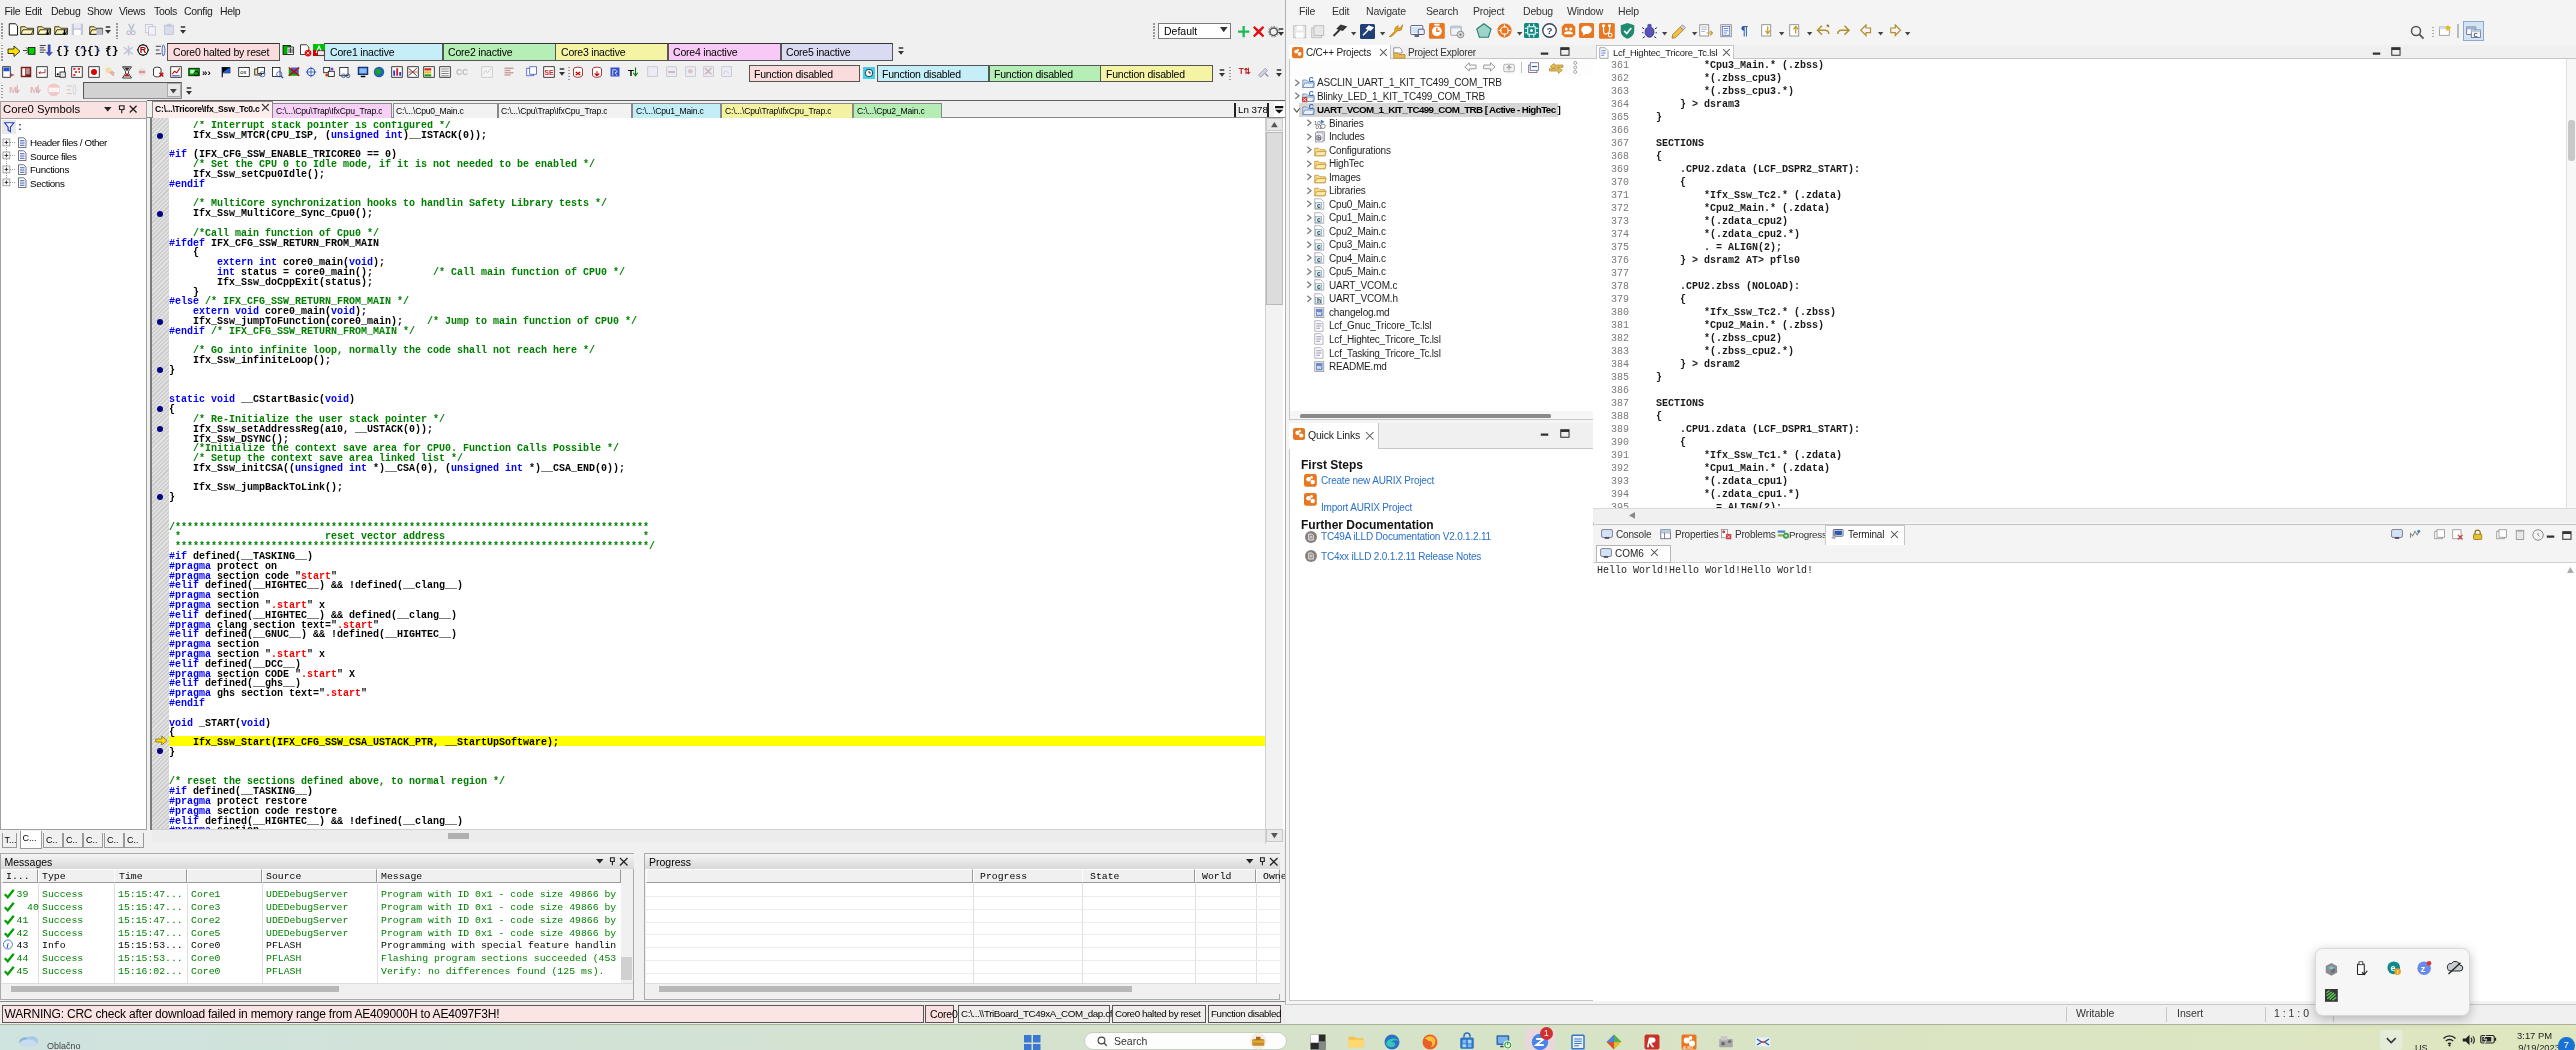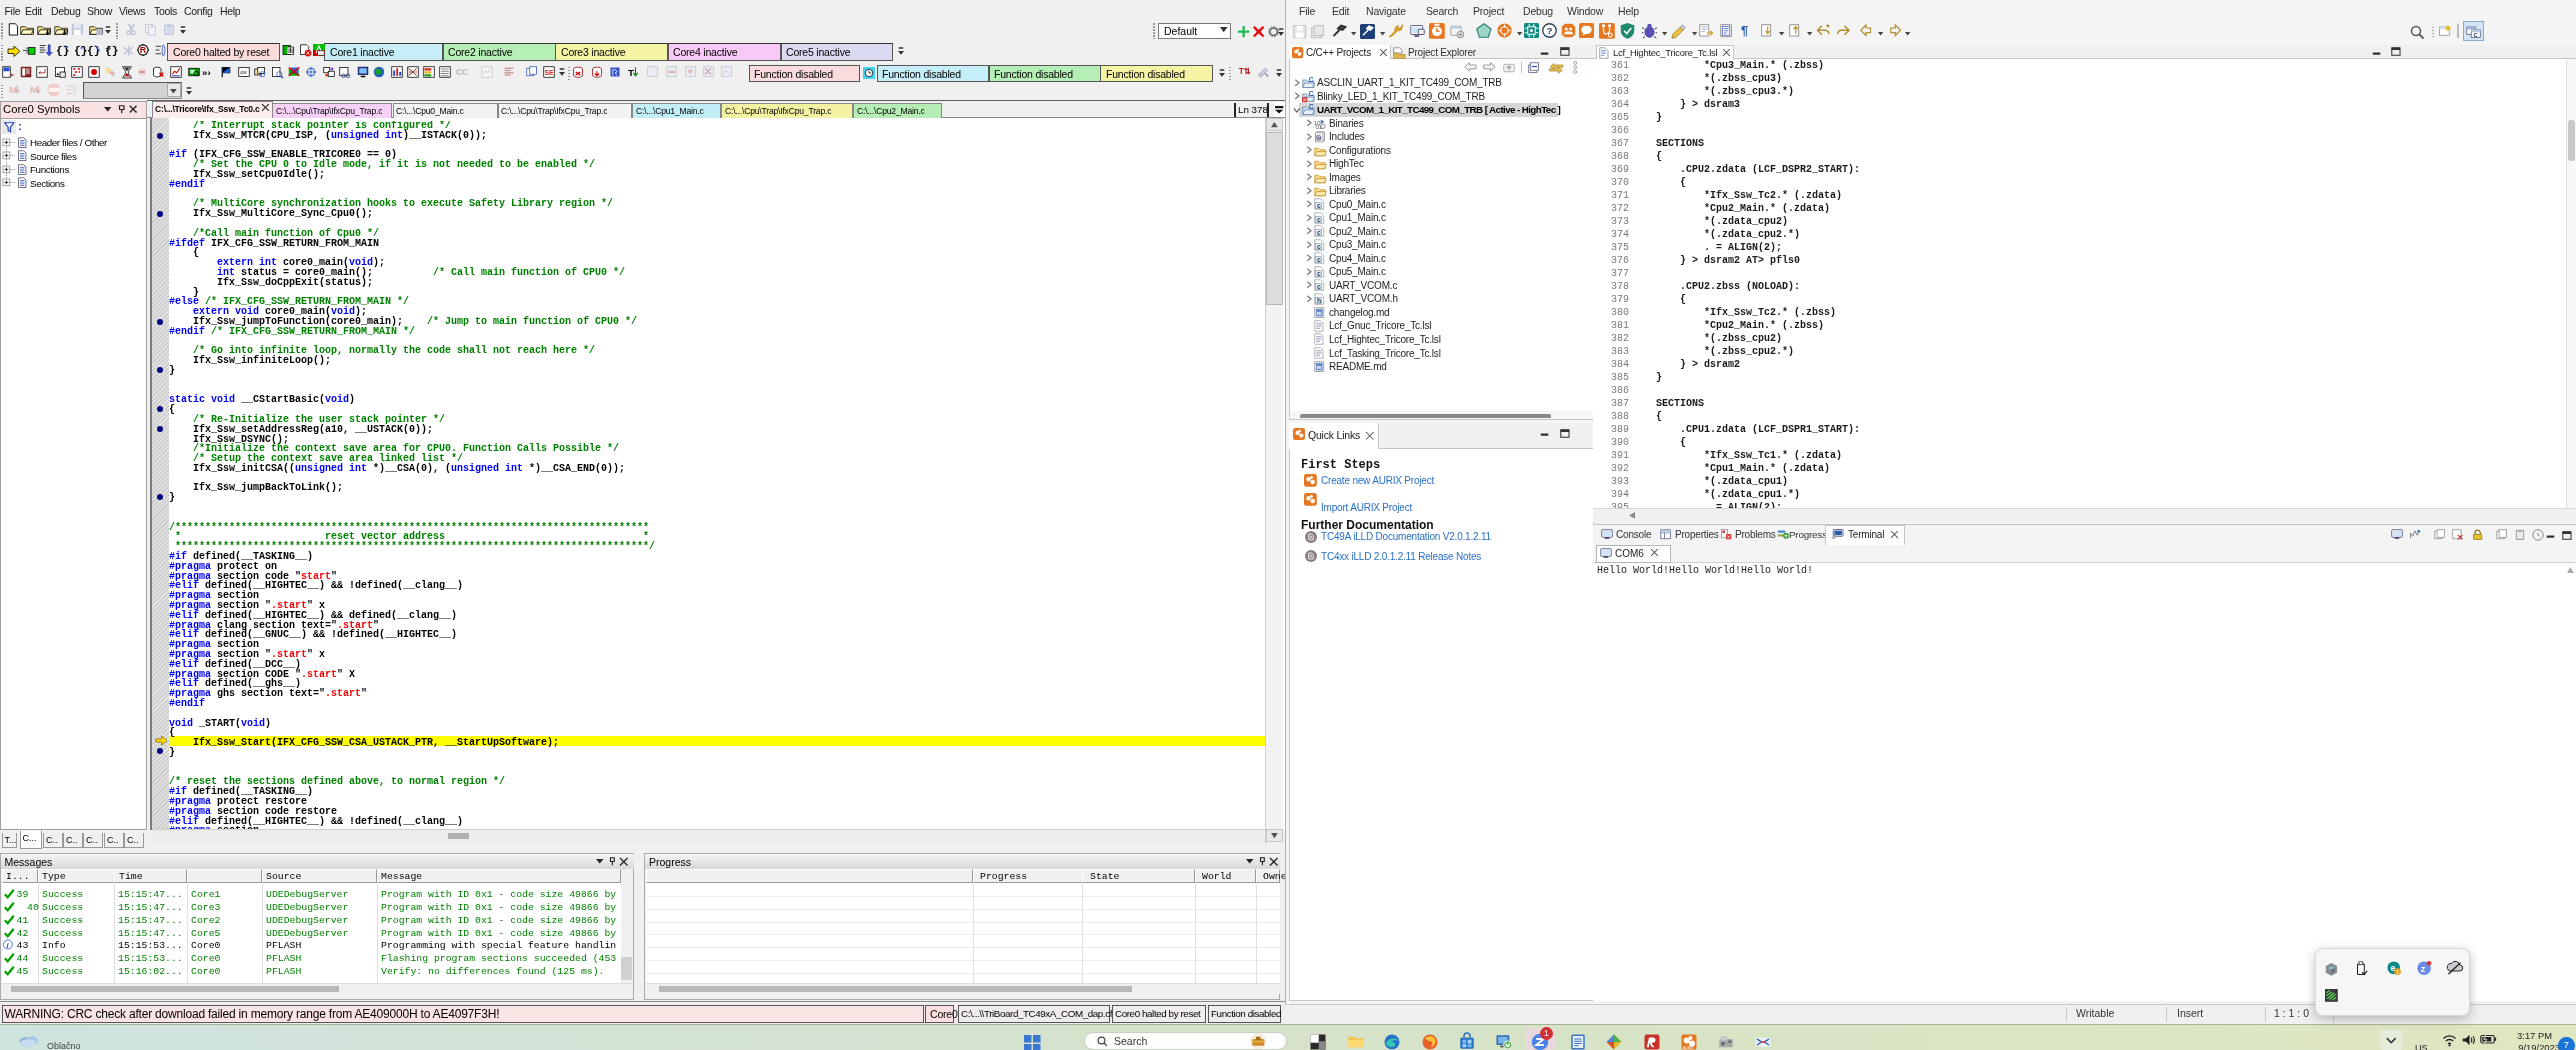--- a/index.html
+++ b/index.html
@@ -493,21 +493,21 @@
 <div style="left:169px;top:736px;width:1097px;height:10.2px;background:#ffff00;"></div>
 <div style="left:169px;top:121px;width:1097px;height:709px;overflow:hidden;">
     <pre style="position:static;font-size:10px;line-height:9.8px;font-weight:bold;">    <span class="g">/* Interrupt stack pointer is configured */</span>
     Ifx_Ssw_MTCR(CPU_ISP, (<span class="b">unsigned int</span>)__ISTACK(0));
 
 <span class="b">#if</span> (IFX_CFG_SSW_ENABLE_TRICORE0 == 0)
     <span class="g">/* Set the CPU 0 to Idle mode, if it is not needed to be enabled */</span>
     Ifx_Ssw_setCpu0Idle();
 <span class="b">#endif</span>
 
-    <span class="g">/* MultiCore synchronization hooks to execute Safety Library region */</span>
+    <span class="g">/* MultiCore synchronization hooks to handlin Safety Library tests */</span>
     Ifx_Ssw_MultiCore_Sync_Cpu0();
 
     <span class="g">/*Call main function of Cpu0 */</span>
 <span class="b">#ifdef</span> IFX_CFG_SSW_RETURN_FROM_MAIN
     {
         <span class="b">extern int</span> core0_main(<span class="b">void</span>);
         <span class="b">int</span> status = core0_main();          <span class="g">/* Call main function of CPU0 */</span>
         Ifx_Ssw_doCppExit(status);
     }
 <span class="b">#else</span> <span class="g">/* IFX_CFG_SSW_RETURN_FROM_MAIN */</span>
@@ -1171,21 +1171,21 @@
 <svg style="left:1366px;top:432px;" width="7.5" height="7.5" viewBox="0 0 10 10">
     <path d="M0 0 L10 10 M10 0 L0 10" stroke="#555" stroke-width="1.4"></path>
   </svg>
 <svg style="left:1540px;top:429px;" width="9.8" height="7.5" viewBox="0 0 13 10">
     <rect x="1" y="6" width="10" height="3" fill="#333"></rect>
   </svg>
 <svg style="left:1560px;top:429px;" width="9.8" height="9" viewBox="0 0 13 12">
     <rect x="1" y="1" width="11" height="10" fill="none" stroke="#333" stroke-width="1.4"></rect>
     <rect x="1" y="1" width="11" height="3" fill="#333"></rect>
   </svg>
-<div style="left:1301px;top:458px;font-size:12px;font-weight:bold;color:#111;font-family:Liberation Mono, monospace;">First Steps</div>
+<div style="left:1301px;top:458px;font-size:12px;font-weight:bold;color:#111;">First Steps</div>
 <svg style="left:1304px;top:474px;" width="12.8" height="12.8" viewBox="0 0 17 17">
     <rect x="0" y="0" width="17" height="17" rx="3" fill="#e87722"></rect>
     <circle cx="6" cy="7" r="3" fill="#fff"></circle>
     <circle cx="11.5" cy="10.5" r="3" fill="#fff"></circle>
     <circle cx="10" cy="4.5" r="1.8" fill="#fff"></circle>
   </svg>
 <div style="left:1321px;top:475px;font-size:10px;letter-spacing:-0.2px;color:#2970c8;">Create new AURIX Project</div>
 <svg style="left:1304px;top:493px;" width="12.8" height="12.8" viewBox="0 0 17 17">
     <rect x="0" y="0" width="17" height="17" rx="3" fill="#e87722"></rect>
     <circle cx="6" cy="7" r="3" fill="#fff"></circle>

